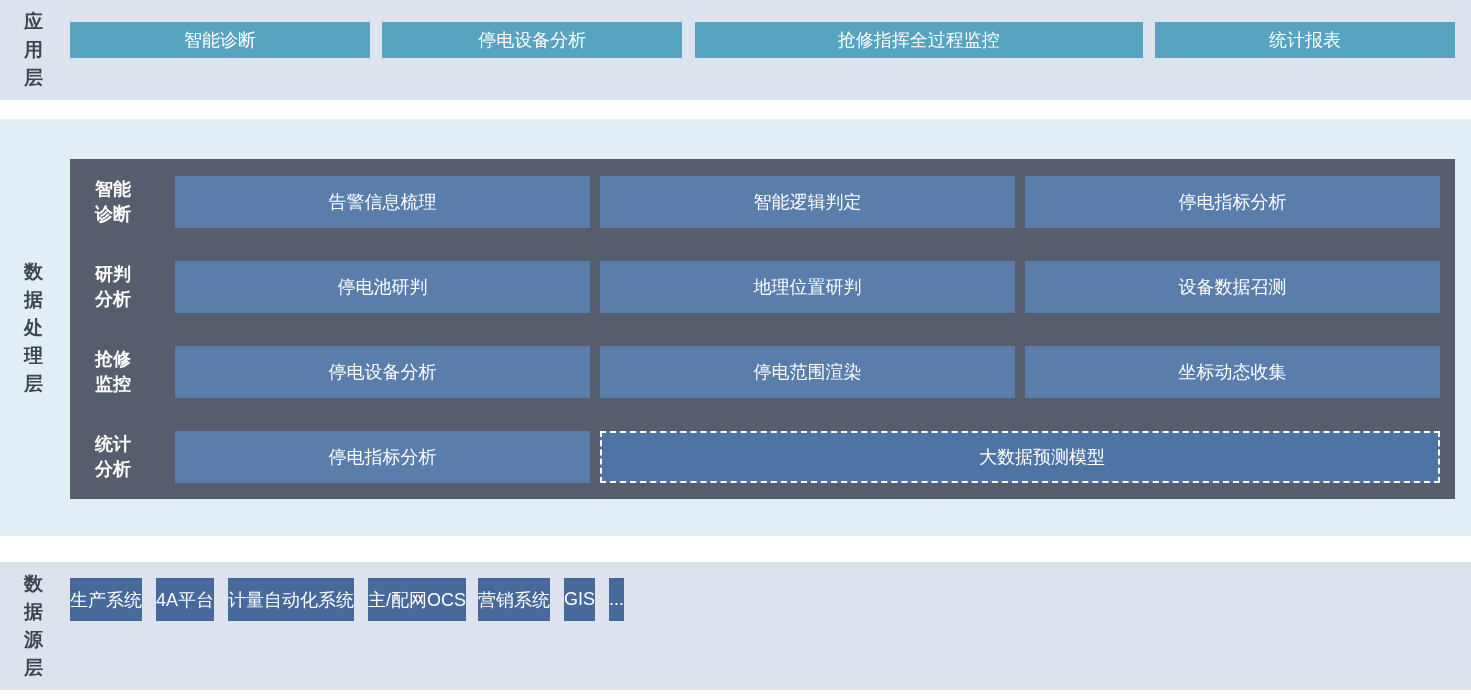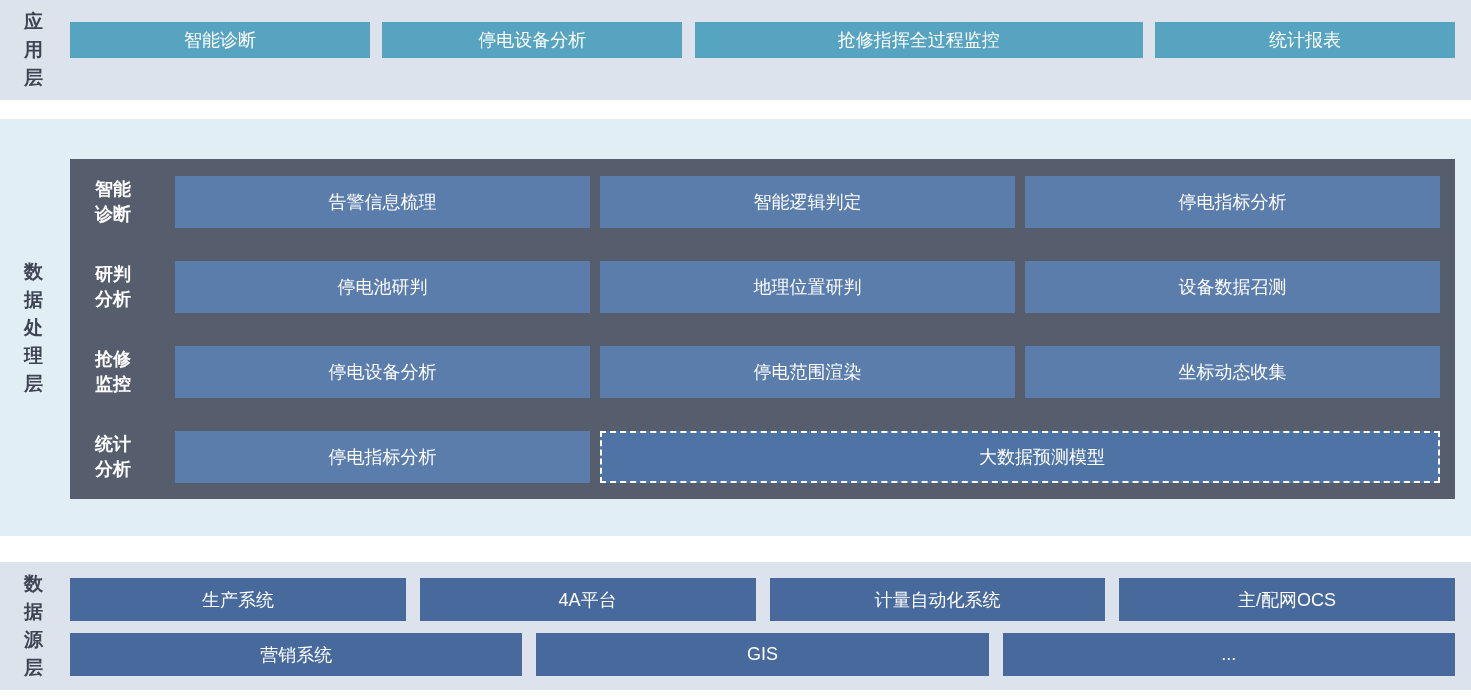--- a/index.html
+++ b/index.html
@@ -45,21 +45,21 @@
   .prow-nodes{flex:1;display:flex;gap:10px;padding-right:15px;height:52px;}
   .tile-process{background:#5a7dac;flex:1;}
   .tile-process-fixed{background:#5a7dac;width:calc((100% - 20px)/3);flex:none;}
   .tile-dashed{
     background:#4e73a5;flex:1;border:2px dashed #ffffff;box-sizing:border-box;padding-left:44px;
   }
 
   
   .source-rows{
     position:absolute;left:70px;right:16px;top:16px;
-    display:flex;flex-direction:column;gap:12px;
+    display:flex;flex-direction:row;gap:12px;
   }
   .srow{height:43px;display:flex;gap:14px;}
   .tile-source{background:#47699b;flex:1;}
 </style>
 </head>
 <body>
 
 <div class="canvas">
 
   <section class="band band-app">

